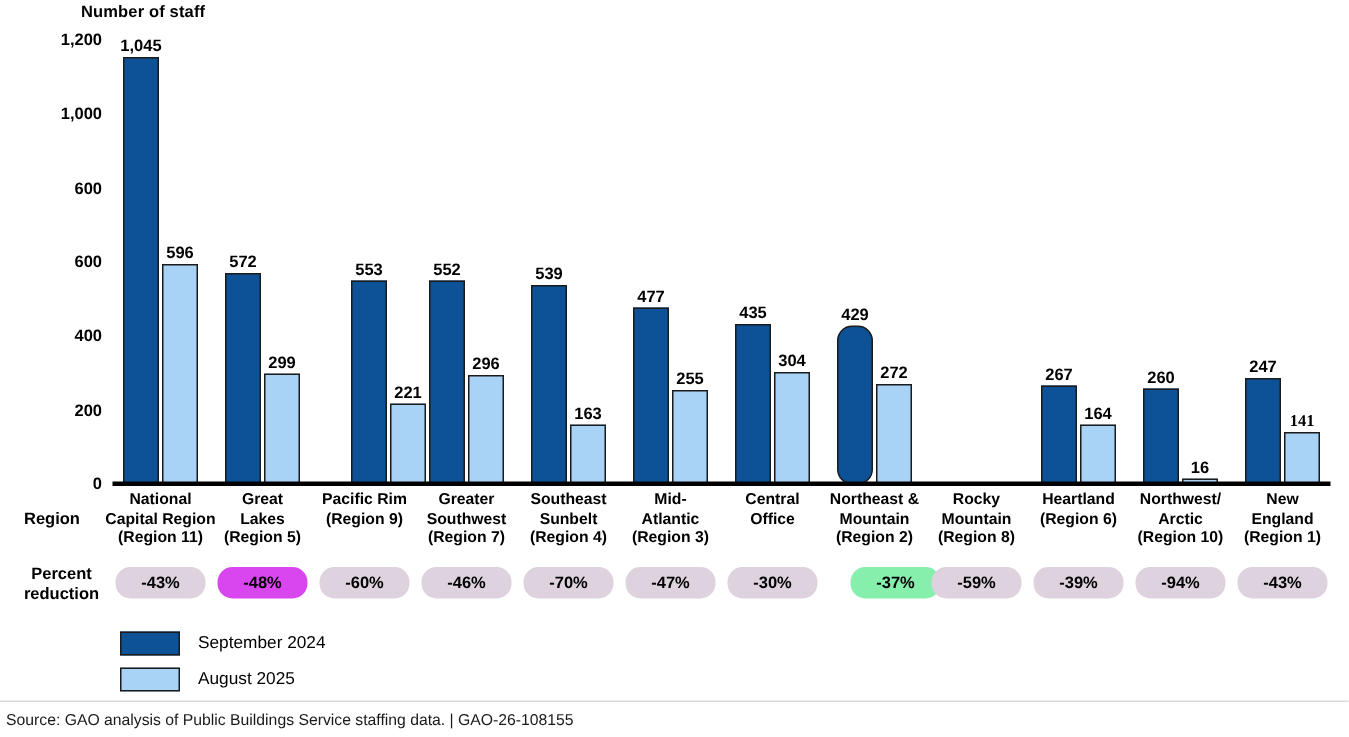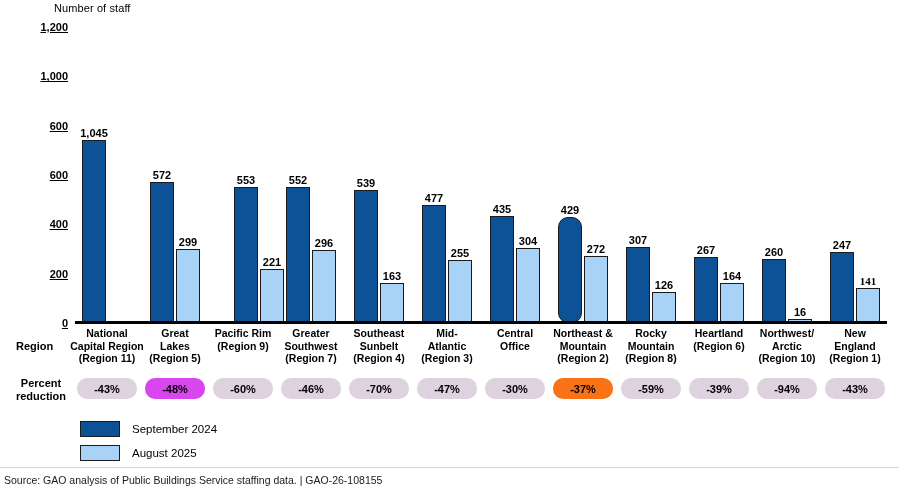--- a/index.html
+++ b/index.html
@@ -15,21 +15,21 @@
     color: #000000;
     overflow: hidden;
   }
 
   
   #y-axis-title {
     position: absolute;
     left: 38px;
     top: 2px;
     font-size: 11px;
-    font-weight: normal;
+    font-weight: bold;
     letter-spacing: 0.1px;
     white-space: nowrap;
     padding-left: 16px;
   }
 
   
   #plot-area {
     position: absolute;
     left: 75px;
     top: 27px;
@@ -47,21 +47,20 @@
 
   
   .y-tick {
     position: absolute;
     right: 0;
     width: 62px;
     text-align: right;
     font-size: 11px;
     font-weight: bold;
     line-height: 11px;
-    text-decoration: underline;
   }
   #y-ticks {
     position: absolute;
     left: 0;
     top: 0;
     width: 68px;
     height: 491px;
   }
 
   
@@ -198,22 +197,25 @@
     <div class="y-tick" style="top: 71.3333px;">1,000</div>
     <div class="y-tick" style="top: 120.667px;">600</div>
     <div class="y-tick" style="top: 170px;">600</div>
     <div class="y-tick" style="top: 219.333px;">400</div>
     <div class="y-tick" style="top: 268.667px;">200</div>
     <div class="y-tick" style="top: 318px;">0</div>
   </div>
 
 <div id="plot-area">
     <div class="group" style="left: 7px; width: 52px;">
-      <div class="bar sep" style="height: 183px; margin-top: 26px;">
+      <div class="bar sep" style="height: 285px; margin-top: 26px;">
         <span class="bar-value">1,045</span>
+      </div>
+      <div class="bar aug" style="height: 147.013px;">
+        <span class="bar-value">596</span>
       </div>
     </div>
     <div class="group" style="left: 75px; width: 52px;">
       <div class="bar sep" style="height: 141.093px;">
         <span class="bar-value">572</span>
       </div>
       <div class="bar aug" style="height: 73.7533px;">
         <span class="bar-value">299</span>
       </div>
     </div>
@@ -256,28 +258,20 @@
       <div class="bar aug" style="height: 74.9867px;">
         <span class="bar-value">304</span>
       </div>
     </div>
     <div class="group" style="left: 483px; width: 52px;">
       <div class="bar sep" style="height: 105.82px; border-radius: 10px;">
         <span class="bar-value">429</span>
       </div>
       <div class="bar aug" style="height: 67.0933px;">
         <span class="bar-value">272</span>
-      </div>
-    </div>
-    <div class="group" style="left: 551px; width: 52px;">
-      <div class="bar sep" style="height: 75.7267px;">
-        <span class="bar-value">307</span>
-      </div>
-      <div class="bar aug" style="height: 31.08px;">
-        <span class="bar-value">126</span>
       </div>
     </div>
     <div class="group" style="left: 619px; width: 52px;">
       <div class="bar sep" style="height: 65.86px;">
         <span class="bar-value">267</span>
       </div>
       <div class="bar aug" style="height: 40.4533px;">
         <span class="bar-value">164</span>
       </div>
     </div>
@@ -321,21 +315,21 @@
     <span>Percent</span><br>
     <span>reduction</span>
   </div>
 <div class="pct-badge" style="left: 77px; width: 60px; background: rgb(221, 210, 221);">-43%</div>
     <div class="pct-badge" style="left: 145px; width: 60px; background: #d946ef;">-48%</div>
     <div class="pct-badge" style="left: 213px; width: 60px; background: rgb(221, 210, 221);">-60%</div>
     <div class="pct-badge" style="left: 281px; width: 60px; background: rgb(221, 210, 221);">-46%</div>
     <div class="pct-badge" style="left: 349px; width: 60px; background: rgb(221, 210, 221);">-70%</div>
     <div class="pct-badge" style="left: 417px; width: 60px; background: rgb(221, 210, 221);">-47%</div>
     <div class="pct-badge" style="left: 485px; width: 60px; background: rgb(221, 210, 221);">-30%</div>
-    <div class="pct-badge" style="left: 553px; width: 60px; background: #f97316;">-37%</div>
+    <div class="pct-badge" style="left: 567px; width: 60px; background: #86efac;">-37%</div>
     <div class="pct-badge" style="left: 621px; width: 60px; background: rgb(221, 210, 221);">-59%</div>
     <div class="pct-badge" style="left: 689px; width: 60px; background: rgb(221, 210, 221);">-39%</div>
     <div class="pct-badge" style="left: 757px; width: 60px; background: rgb(221, 210, 221);">-94%</div>
     <div class="pct-badge" style="left: 825px; width: 60px; background: rgb(221, 210, 221);">-43%</div>
   </div>
 
 <div id="legend">
   <div class="legend-row">
     <span class="legend-swatch sep"></span>
     <span class="legend-text">September 2024</span>

